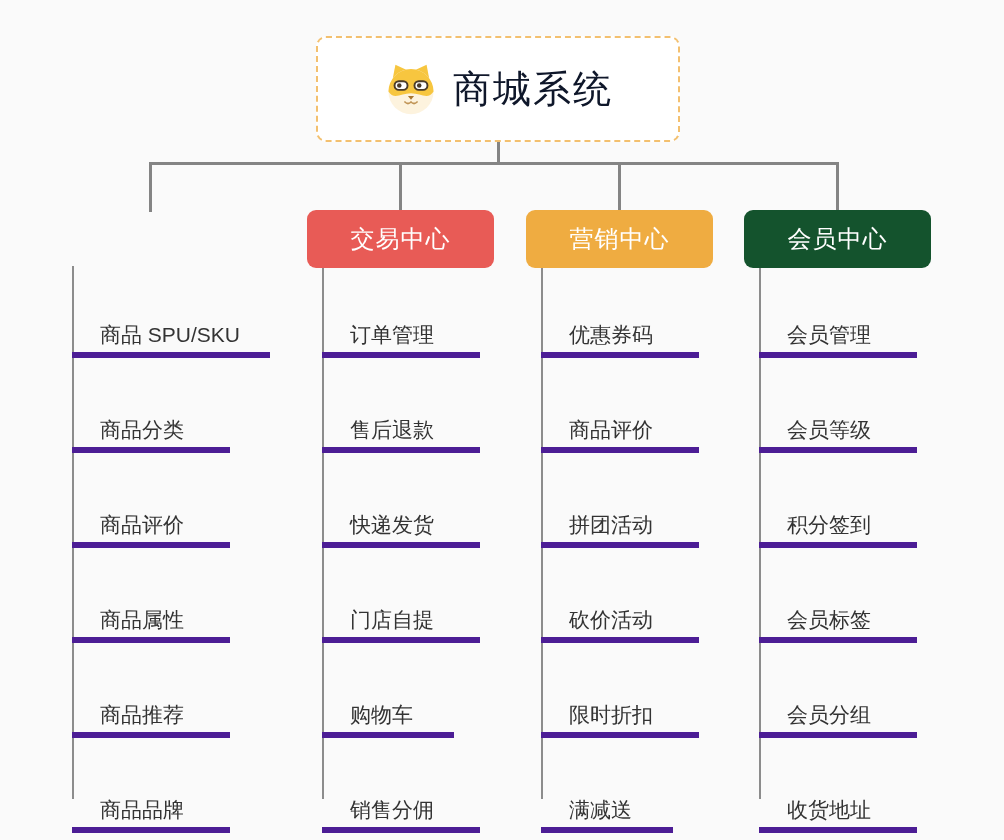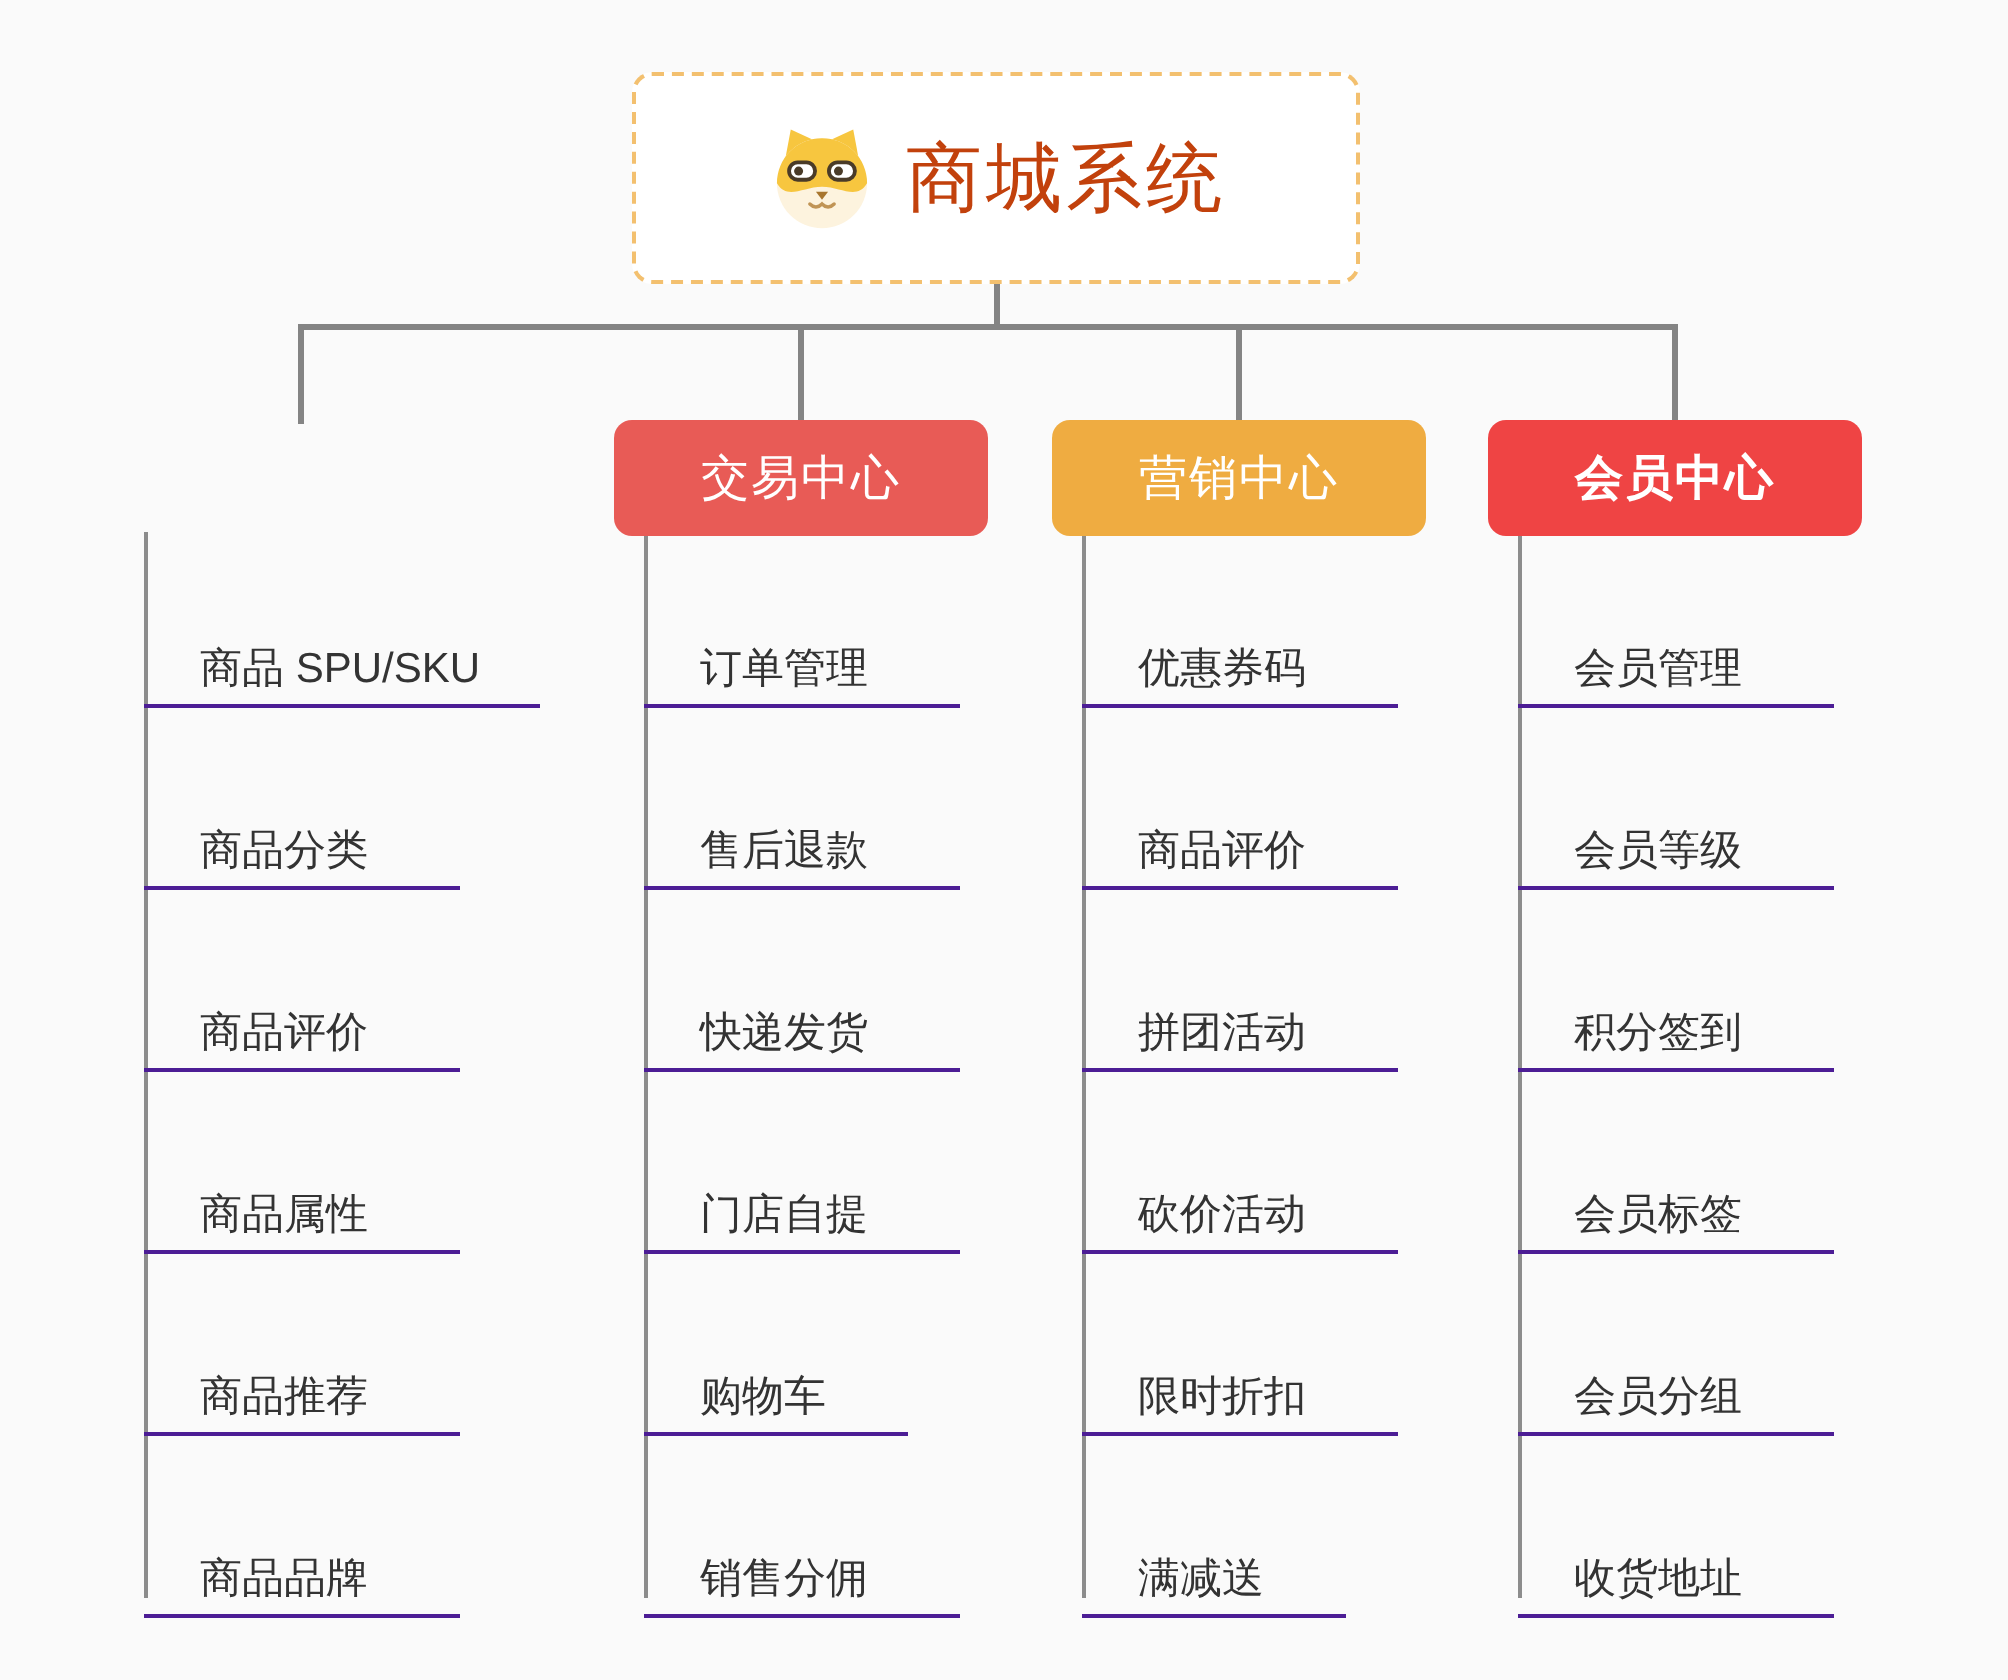--- a/index.html
+++ b/index.html
@@ -24,21 +24,21 @@
     border-radius:10px;
     box-sizing:border-box;
     display:flex;
     align-items:center;
     justify-content:center;
     gap:14px;
   }
   .root-title {
     font-size:38px;
     letter-spacing:2px;
-    color:#c2410c;
+    color:#0f172a;
     font-weight:400;
     white-space:nowrap;
   }
   .root-icon { width:56px; height:52px; display:block; }
   
   .line { position:absolute; background:#848484; }
   .root-stem   { left:497px; top:142px; width:3px; height:22px; }
   .h-connector { left:149px; top:162px; width:690px; height:3px; }
   .drop        { top:162px; width:3px; height:50px; }
   .drop.c1 { left:149px; }
@@ -70,21 +70,21 @@
   
   .column { position:absolute; top:263px; }
   .column.c1 { left:72px; }
   .column.c2 { left:322px; }
   .column.c3 { left:541px;text-align:right; }
   .column.c4 { left:759px; }
   .leaf {
     height:89px;
     display:flex;
     align-items:flex-end;
-    border-bottom:2px solid #4c1d95;
+    border-bottom:6px solid #4c1d95;
     box-sizing:content-box;
     width:130px;
     padding-left:28px;
   }
   .leaf.w3   { width:104px; }
   .leaf.wspu { width:170px; }
   .leaf-label {
     font-size:21px;
     color:#333333;
     line-height:1;
@@ -119,21 +119,21 @@
   <div class="line drop c2"></div>
   <div class="line drop c3"></div>
   <div class="line drop c4"></div>
   <div class="line trunk c1"></div>
   <div class="line trunk c2"></div>
   <div class="line trunk c3"></div>
   <div class="line trunk c4"></div>
 
   <div class="branch-header c2" style="background: rgb(232, 91, 86);">交易中心</div>
   <div class="branch-header c3" style="background: rgb(239, 172, 65);">营销中心</div>
-  <div class="branch-header c4" style="background: #ef4444; font-weight: bold;">会员中心</div>
+  <div class="branch-header c4" style="background: #14532d;">会员中心</div>
 
   <div class="column c1">
     <div class="leaf wspu">
         <span class="leaf-label">商品 SPU/SKU</span>
       </div>
     <div class="leaf">
         <span class="leaf-label">商品分类</span>
       </div>
     <div class="leaf">
         <span class="leaf-label">商品评价</span>

